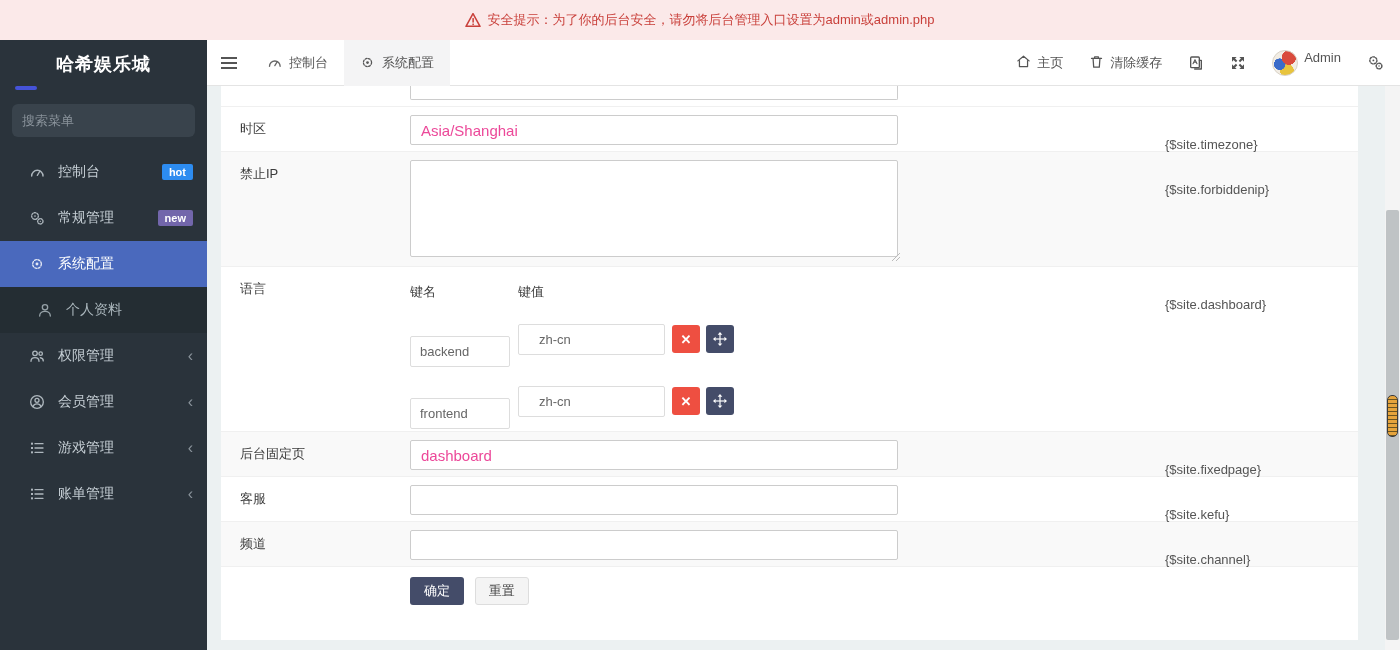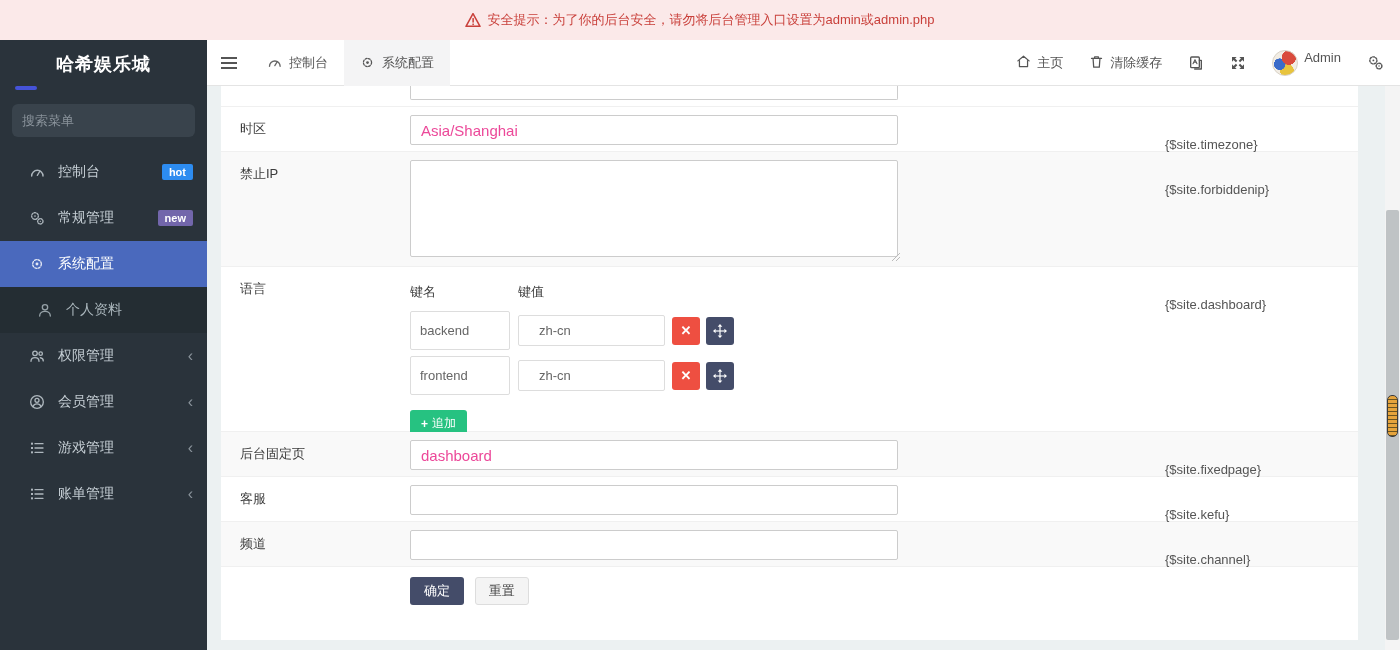--- a/index.html
+++ b/index.html
@@ -71,22 +71,22 @@
 
   
   .partial-row { height:21px; border-bottom:1px solid #f0f0f0; position:relative; }
   .partial-input { position:absolute; left:189px; top:-2px; width:488px; height:16px;
     border:1px solid #ccc; border-top:none; border-radius:0 0 2px 2px; background:#fff; }
 
   
   .kv-head { display:flex; gap:0; padding:8px 0 10px 0; color:#3c3c3c; }
   .kv-head .h1 { width:108px; }
   .kv-row { display:flex; align-items:center; margin-bottom:6px; }
-  .kv-key { width:100px; height:39px; border:1px solid #ddd; border-radius:2px; padding:0 9px;
-    font-size:13px; color:#666; outline:none; font-family:inherit; }
+  .kv-key { width:100px; height:31px; border:1px solid #ddd; border-radius:2px; padding:0 9px;
+    font-size:13px; color:#666; outline:none; font-family:inherit;margin-top:25px; }
   .kv-val { width:147px; height:31px; border:1px solid #ddd; border-radius:2px; padding:0 20px;
     margin-left:8px; font-size:13px; color:#666; outline:none; font-family:inherit; }
   .sqbtn { width:28px; height:28px; border:none; border-radius:3px; display:flex; align-items:center;
     justify-content:center; cursor:pointer; color:#fff; }
   .btn-del { background:#ee4f41; margin-left:7px; font-weight:bold; font-size:13px; }
   .btn-move { background:#444c69; margin-left:6px; }
   .btn-move svg { width:14px; height:14px; }
   .btn-append { margin-top:9px; height:27px; padding:0 11px; background:#26c281; color:#fff; border:none;
     border-radius:3px; font-size:12px; cursor:pointer; display:inline-flex; align-items:center; gap:4px; font-family:inherit; }
 

